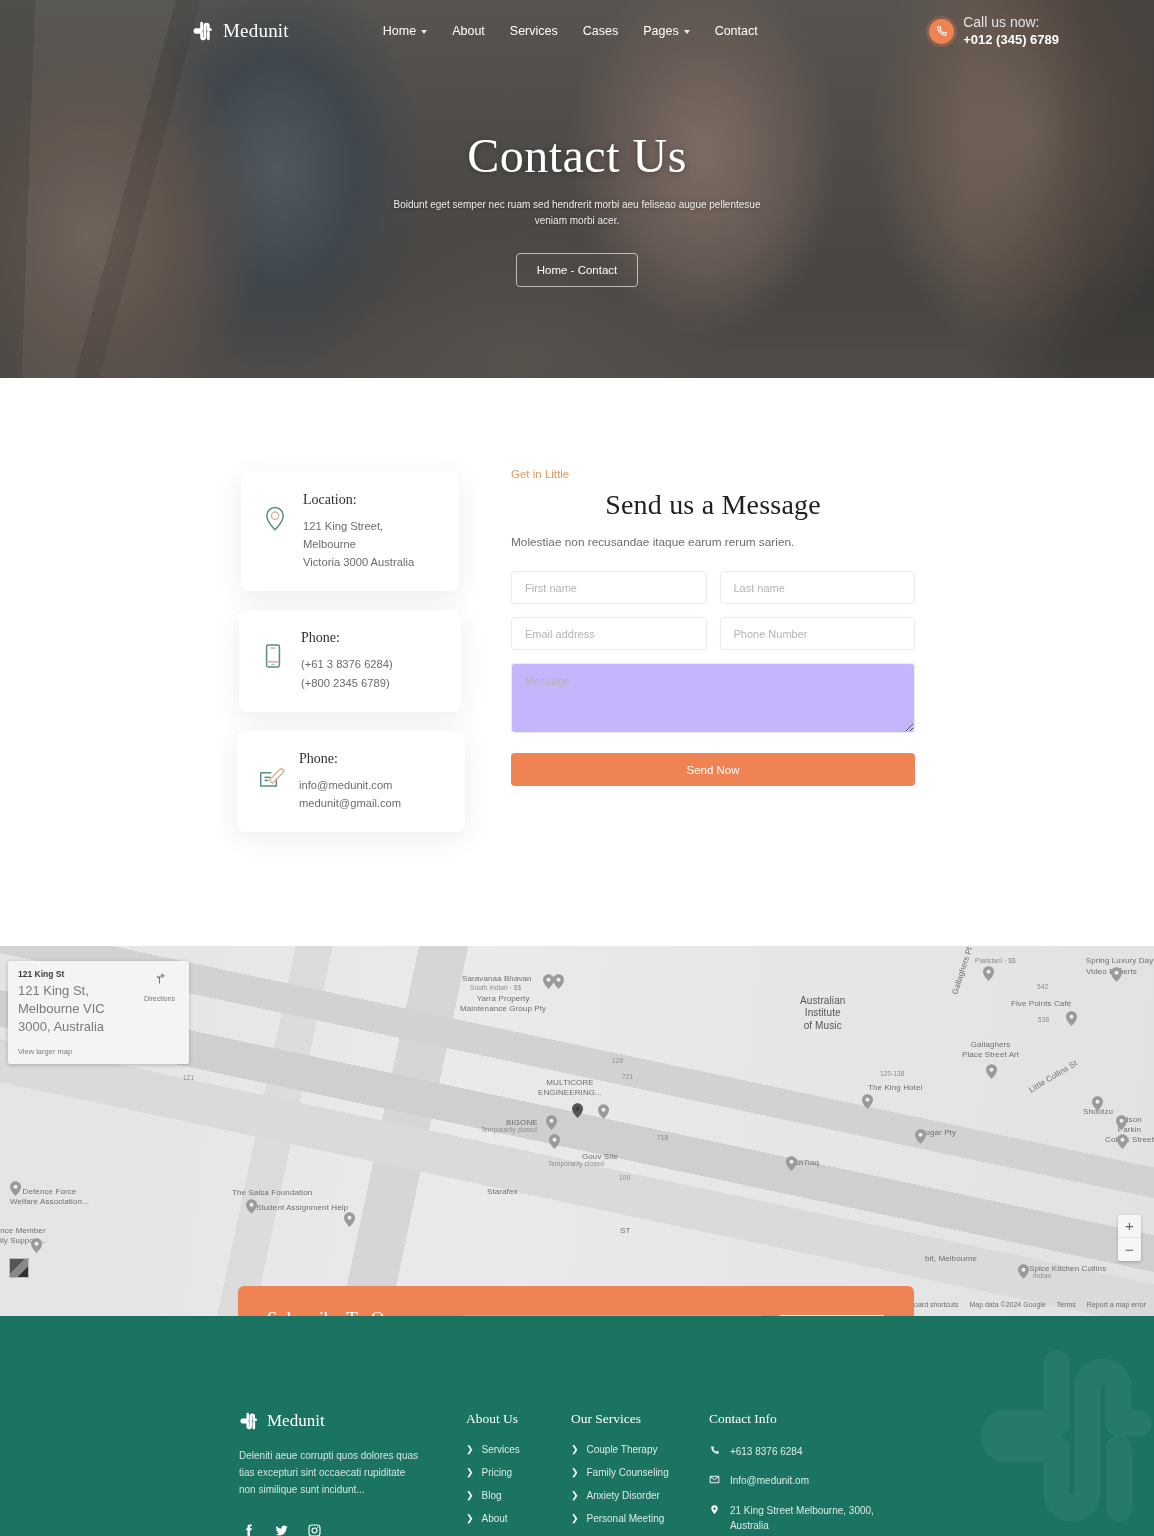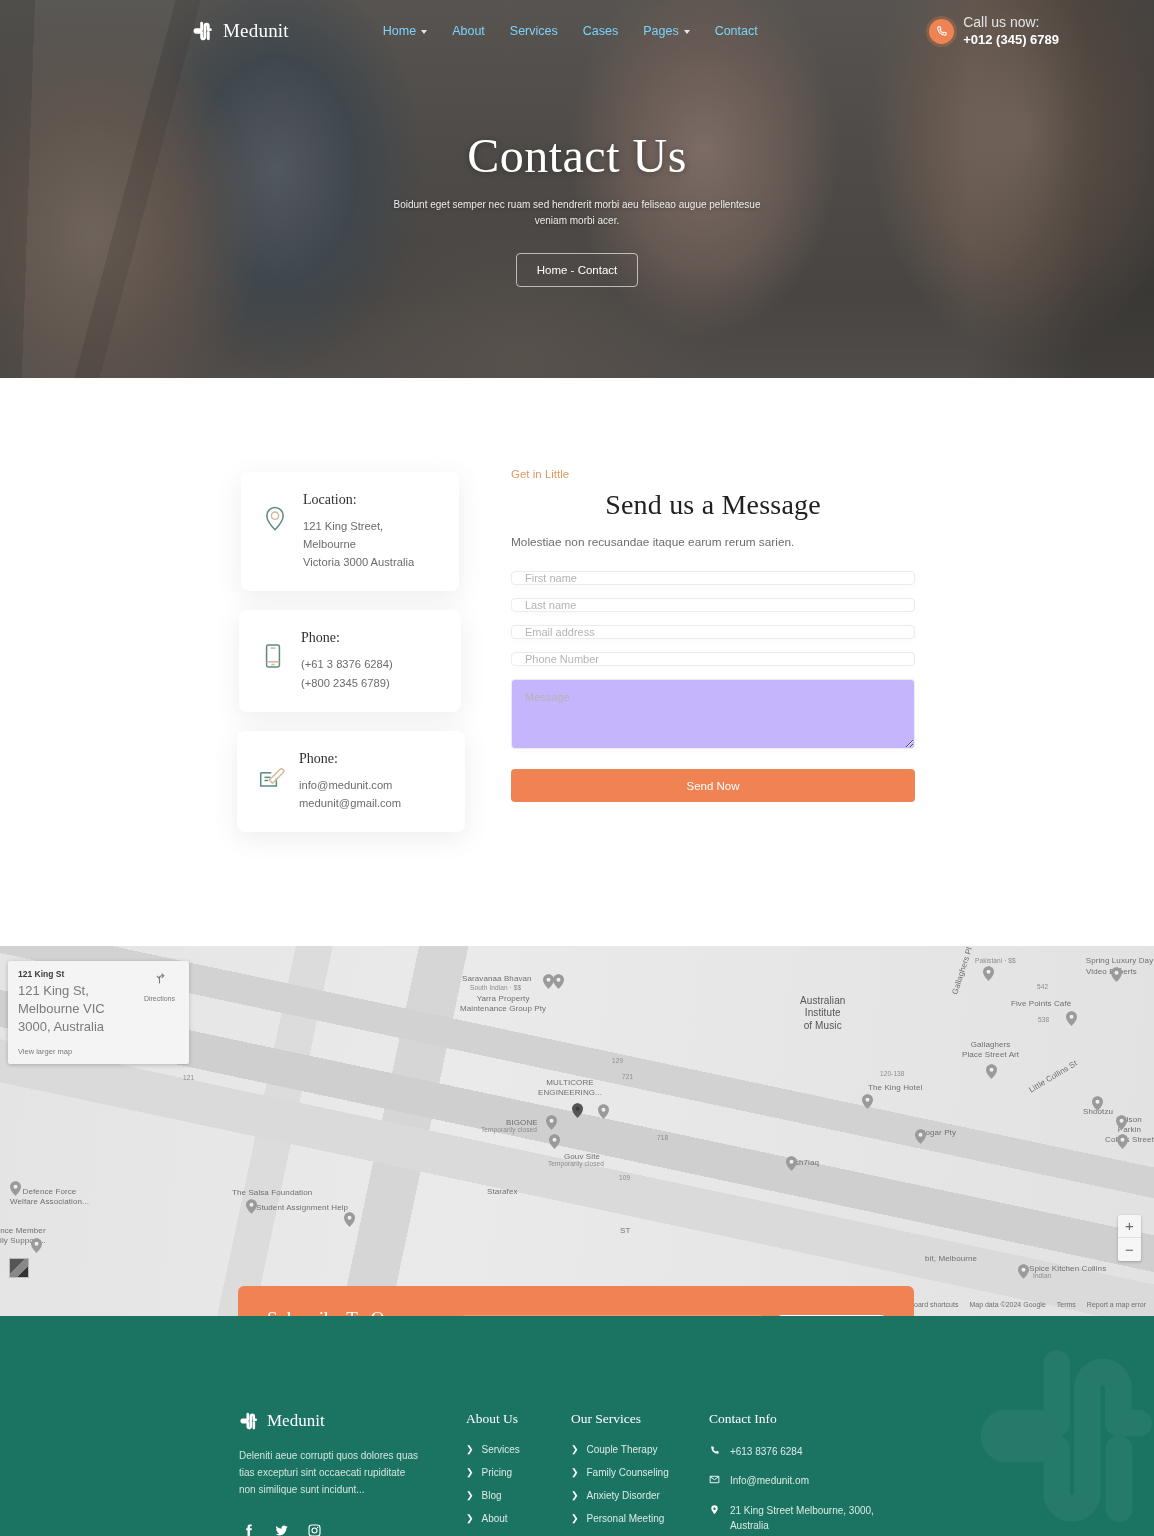--- a/index.html
+++ b/index.html
@@ -51,21 +51,21 @@
   }
   .brand { display:flex; align-items:center; gap:9px; }
   .brand-mark { width:22px; height:22px; display:block; }
   .brand-name {
     font-family:"Liberation Serif", serif;
     font-size:19px; color:#fff; letter-spacing:.2px;
   }
   .main-nav { display:flex; align-items:center; gap:25px; margin-left:94px; }
   .nav-item {
     display:flex; align-items:center; gap:5px;
-    color:#7dd3fc; font-size:12.5px; cursor:pointer; white-space:nowrap;justify-content:center;
+    color:#ffffff; font-size:12.5px; cursor:pointer; white-space:nowrap;justify-content:center;
   }
   .caret { width:0;height:0;border-left:3.5px solid transparent;border-right:3.5px solid transparent;border-top:4px solid #e8e8e8; display:inline-block; margin-top:2px;}
   .header-phone { margin-left:auto; display:flex; align-items:center; gap:9px; }
   .phone-circle {
     width:25px;height:25px;border-radius:50%;
     background:#ef8354; display:flex;align-items:center;justify-content:center;
     box-shadow:0 0 0 3px rgba(239,131,84,.25);
   }
   .phone-circle svg { width:13px;height:13px; }
   .phone-text { line-height:1.25; }
@@ -114,21 +114,21 @@
   }
   .info-line { font-size:11.2px; color:#6c6c6c; line-height:1.62; }
 
   .form-col { flex:1; }
   .eyebrow { font-size:11.5px; color:#dd9a63; margin-bottom:9px; }
   .form-title {
     font-family:"Liberation Serif", serif;
     font-size:28px; color:#212121; font-weight:normal; letter-spacing:.2px;text-align:center;
   }
   .form-desc { font-size:11.8px; color:#6d6d6d; margin:14px 0 22px; }
-  .form-row { display:flex; gap:13px; margin-bottom:13px;flex-direction:column; }
+  .form-row { display:flex; gap:13px; margin-bottom:13px; }
   .fld {
     flex:1; height:33px; border:1px solid #ececec; border-radius:4px;
     background:#fff; padding:0 13px; font-size:11px; color:#4a4a4a;
     font-family:"Liberation Sans", sans-serif; outline:none;
     box-shadow:0 2px 8px rgba(0,0,0,.02);
   }
   .fld::placeholder{ color:#b4b4b4; }
   .msg {
     width:100%; height:70px; border:1px solid #ececec; border-radius:4px;
     background:#c4b5fd; padding:11px 13px; font-size:11px; color:#4a4a4a;
@@ -407,21 +407,21 @@
   <div class="map-canvas"></div>
   <div id="map-labels">
       <div class="map-lbl " style="left: 462px; top: 28px;">Saravanaa Bhavan</div>
       <div class="map-lbl sm" style="left: 470px; top: 38px;">South Indian · $$</div>
       <div class="map-lbl " style="left: 460px; top: 48px;">Yarra Property
 Maintenance Group Pty</div>
       <div class="map-lbl " style="left: 538px; top: 132px;">MULTICORE
 ENGINEERING...</div>
       <div class="map-lbl " style="left: 506px; top: 172px;">BIGONE</div>
       <div class="map-lbl sm" style="left: 481px; top: 180px;">Temporarily closed</div>
-      <div class="map-lbl " style="left: 564px; top: 206px;">Gouv Site</div>
+      <div class="map-lbl " style="left: 582px; top: 206px;">Gouv Site</div>
       <div class="map-lbl sm" style="left: 548px; top: 214px;">Temporarily closed</div>
       <div class="map-lbl " style="left: 487px; top: 241px;">Starafex</div>
       <div class="map-lbl big" style="left: 800px; top: 49px;">Australian
 Institute
 of Music</div>
       <div class="map-lbl " style="left: 793px; top: 212px;">ish7iaq</div>
       <div class="map-lbl " style="left: 868px; top: 137px;">The King Hotel</div>
       <div class="map-lbl " style="left: 920px; top: 182px;">Sogar Pty</div>
       <div class="map-lbl " style="left: 962px; top: 94px;">Gallaghers
 Place Street Art</div>

